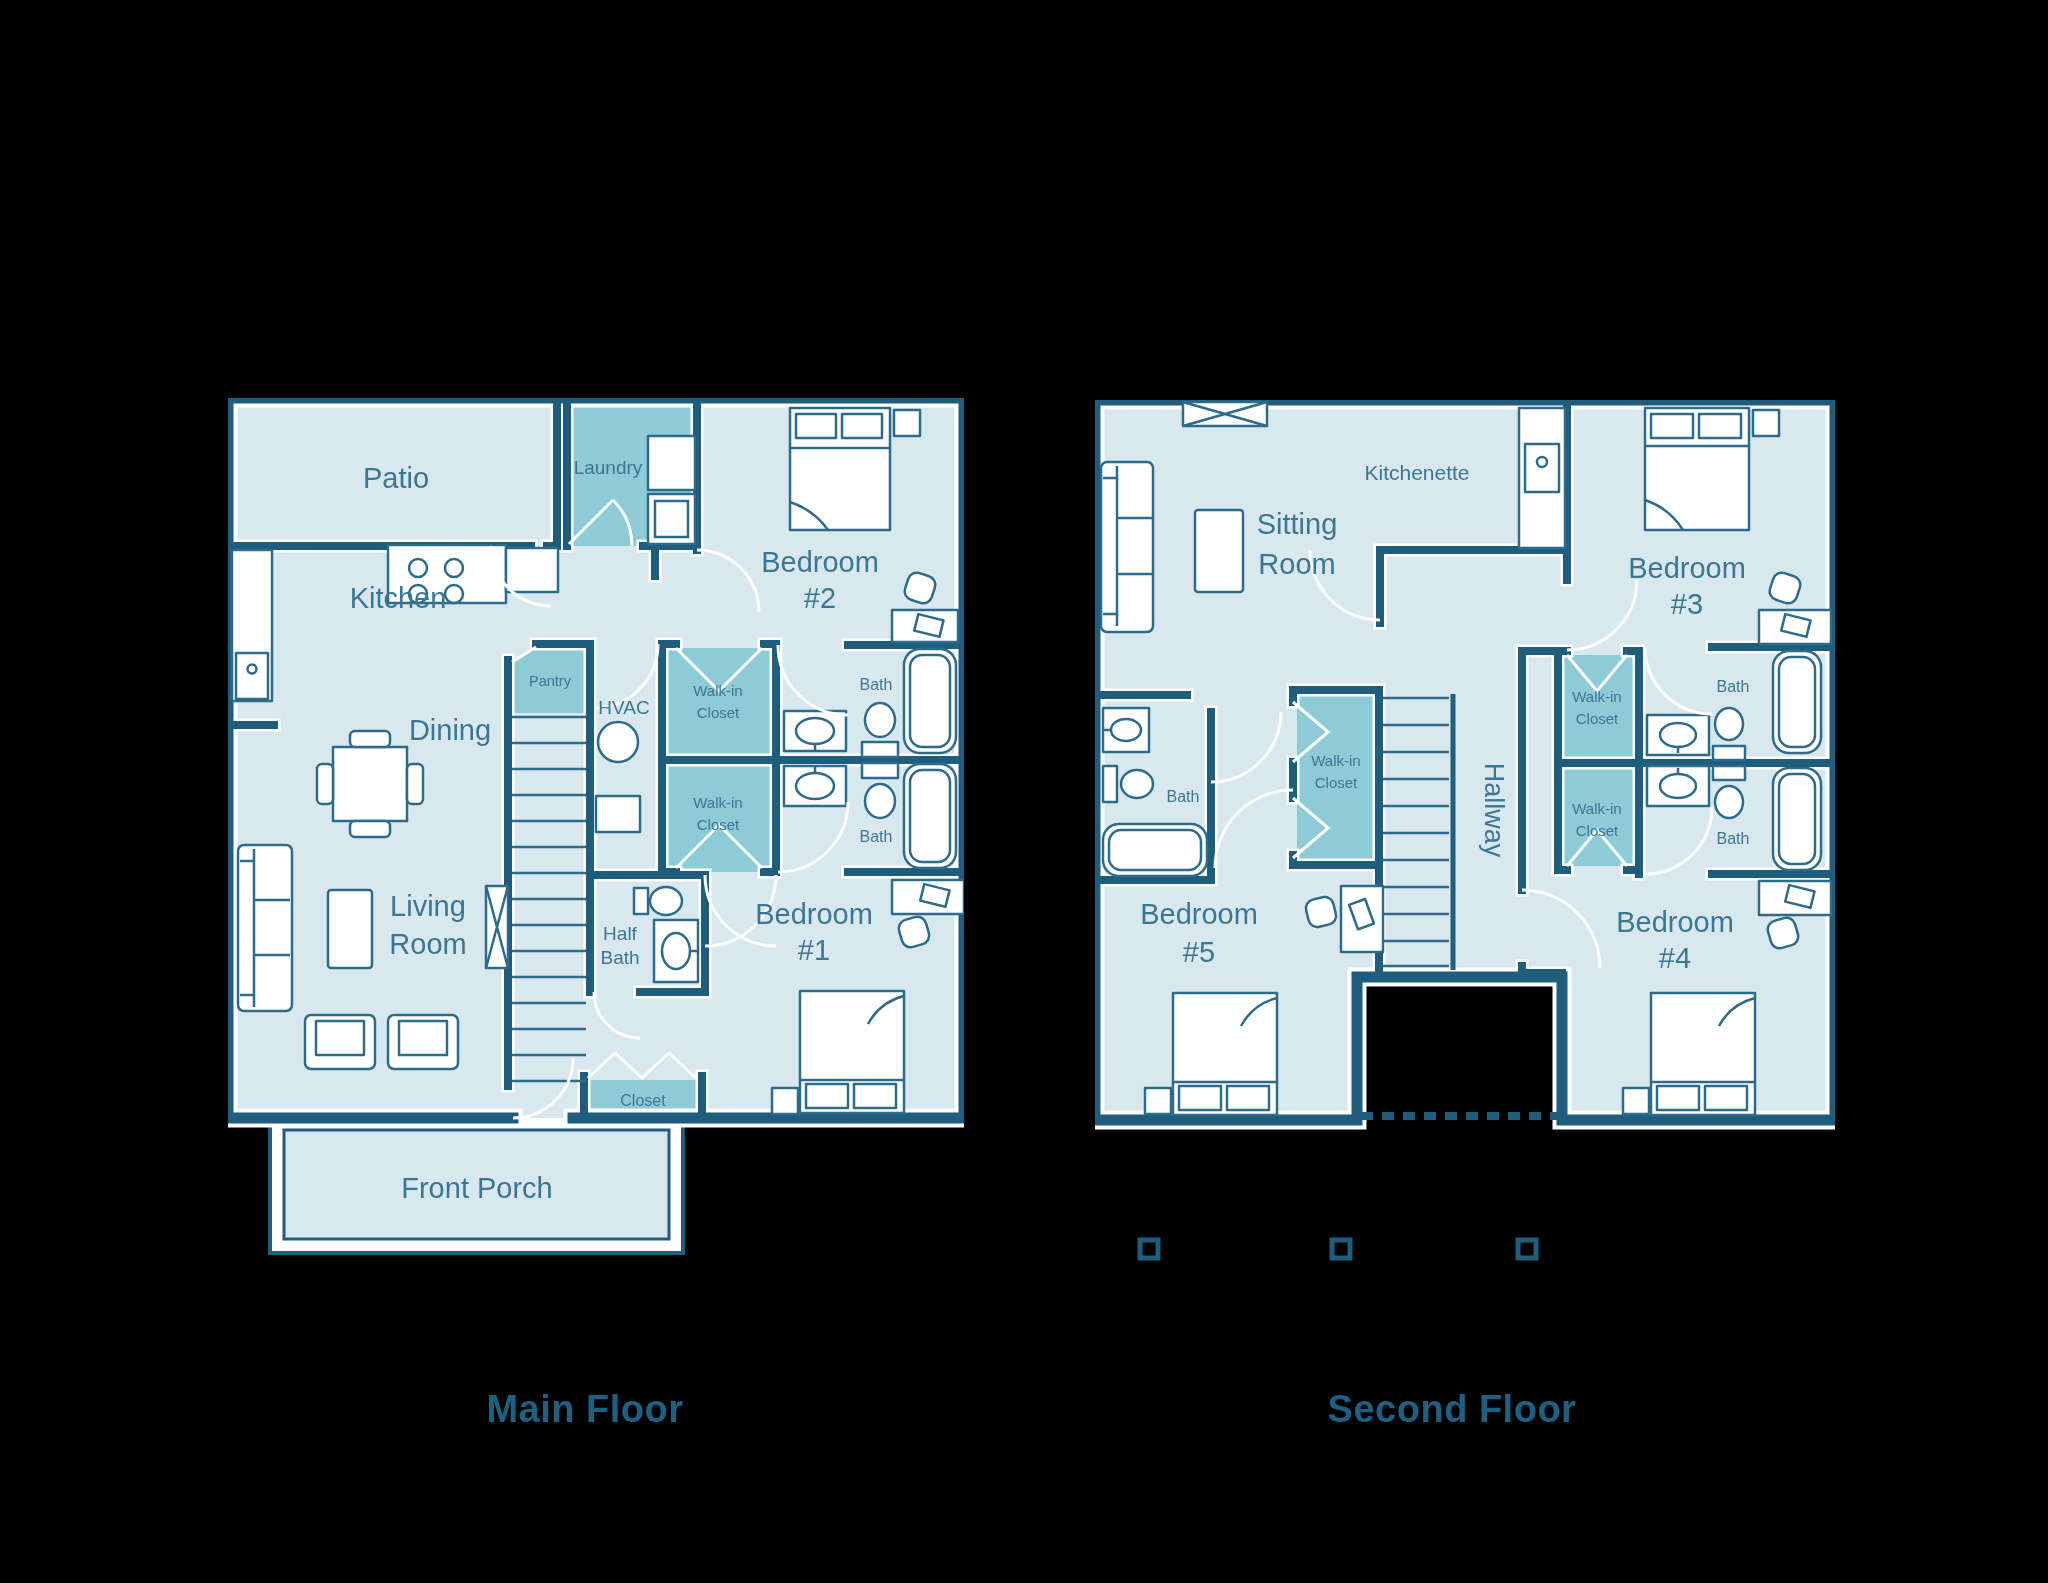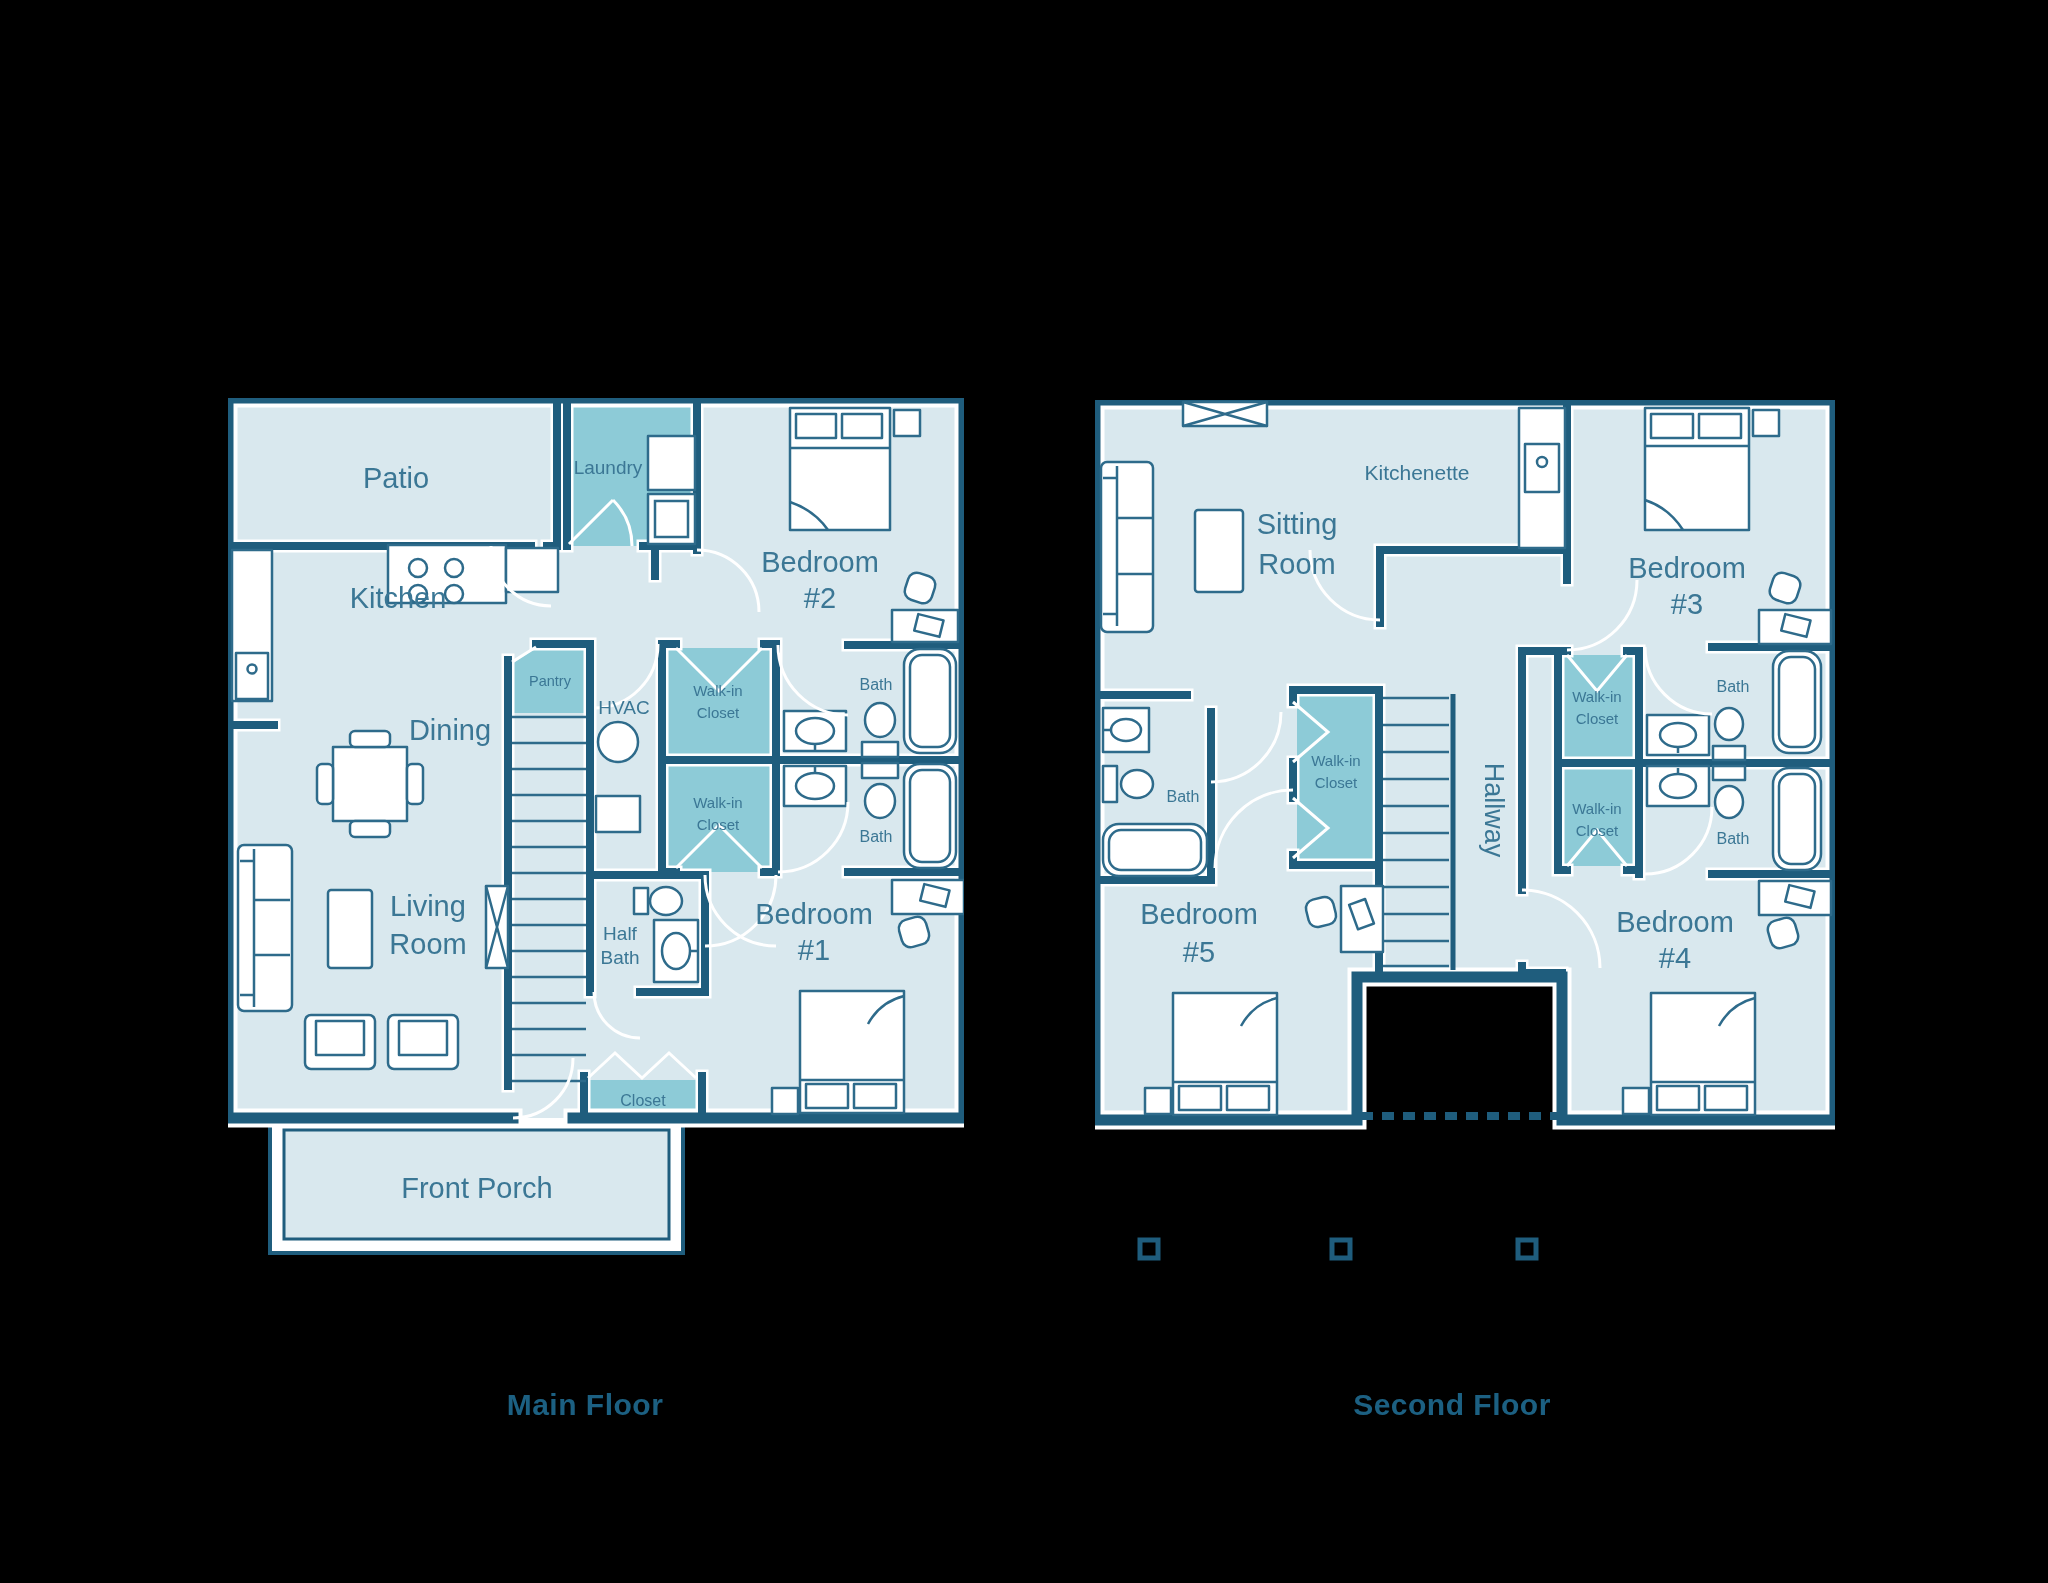--- a/index.html
+++ b/index.html
@@ -1,20 +1,20 @@
 <!DOCTYPE html>
 <html style="--bg: #000000; --wall: #1f5d7d; --floor: #d9e8ee; --accent: #8dcbd7; --line: #2e6b8b; --label: #3b7795; --title: #1c6082;"><head>
 <meta charset="utf-8">
 <style>
   html,body{margin:0;padding:0;background:#000;}
   #stage{position:relative;width:2048px;height:1583px;background:var(--bg,#000);overflow:hidden;
          font-family:"Liberation Sans",sans-serif;border-radius:6px;}
   .plan{position:absolute;}
   .plan svg{display:block;}
-  .floor-title{position:absolute;width:300px;text-align:center;font-size:30px;font-weight:bold;
+  .floor-title{position:absolute;width:300px;text-align:center;font-size:38px;font-weight:bold;
                color:var(--title,#1c6082);letter-spacing:.5px;}
   
   .floor{fill:var(--floor,#d9e8ee);}
   .accent{fill:var(--accent,#8dcbd7);}
   .wall-under{stroke:#fff;stroke-width:13;fill:none;stroke-linecap:square;}
   .outer-under{stroke:#fff;stroke-width:19;fill:none;stroke-linecap:square;}
   .wall{stroke:var(--wall,#1f5d7d);stroke-width:8;fill:none;stroke-linecap:square;}
   .outer{stroke:var(--wall,#1f5d7d);stroke-width:11;fill:none;stroke-linecap:square;}
   .thinwall{stroke:var(--wall,#1f5d7d);stroke-width:5;fill:none;}
   .f{fill:#fff;stroke:var(--line,#2e6b8b);stroke-width:2.5;stroke-linejoin:round;}

